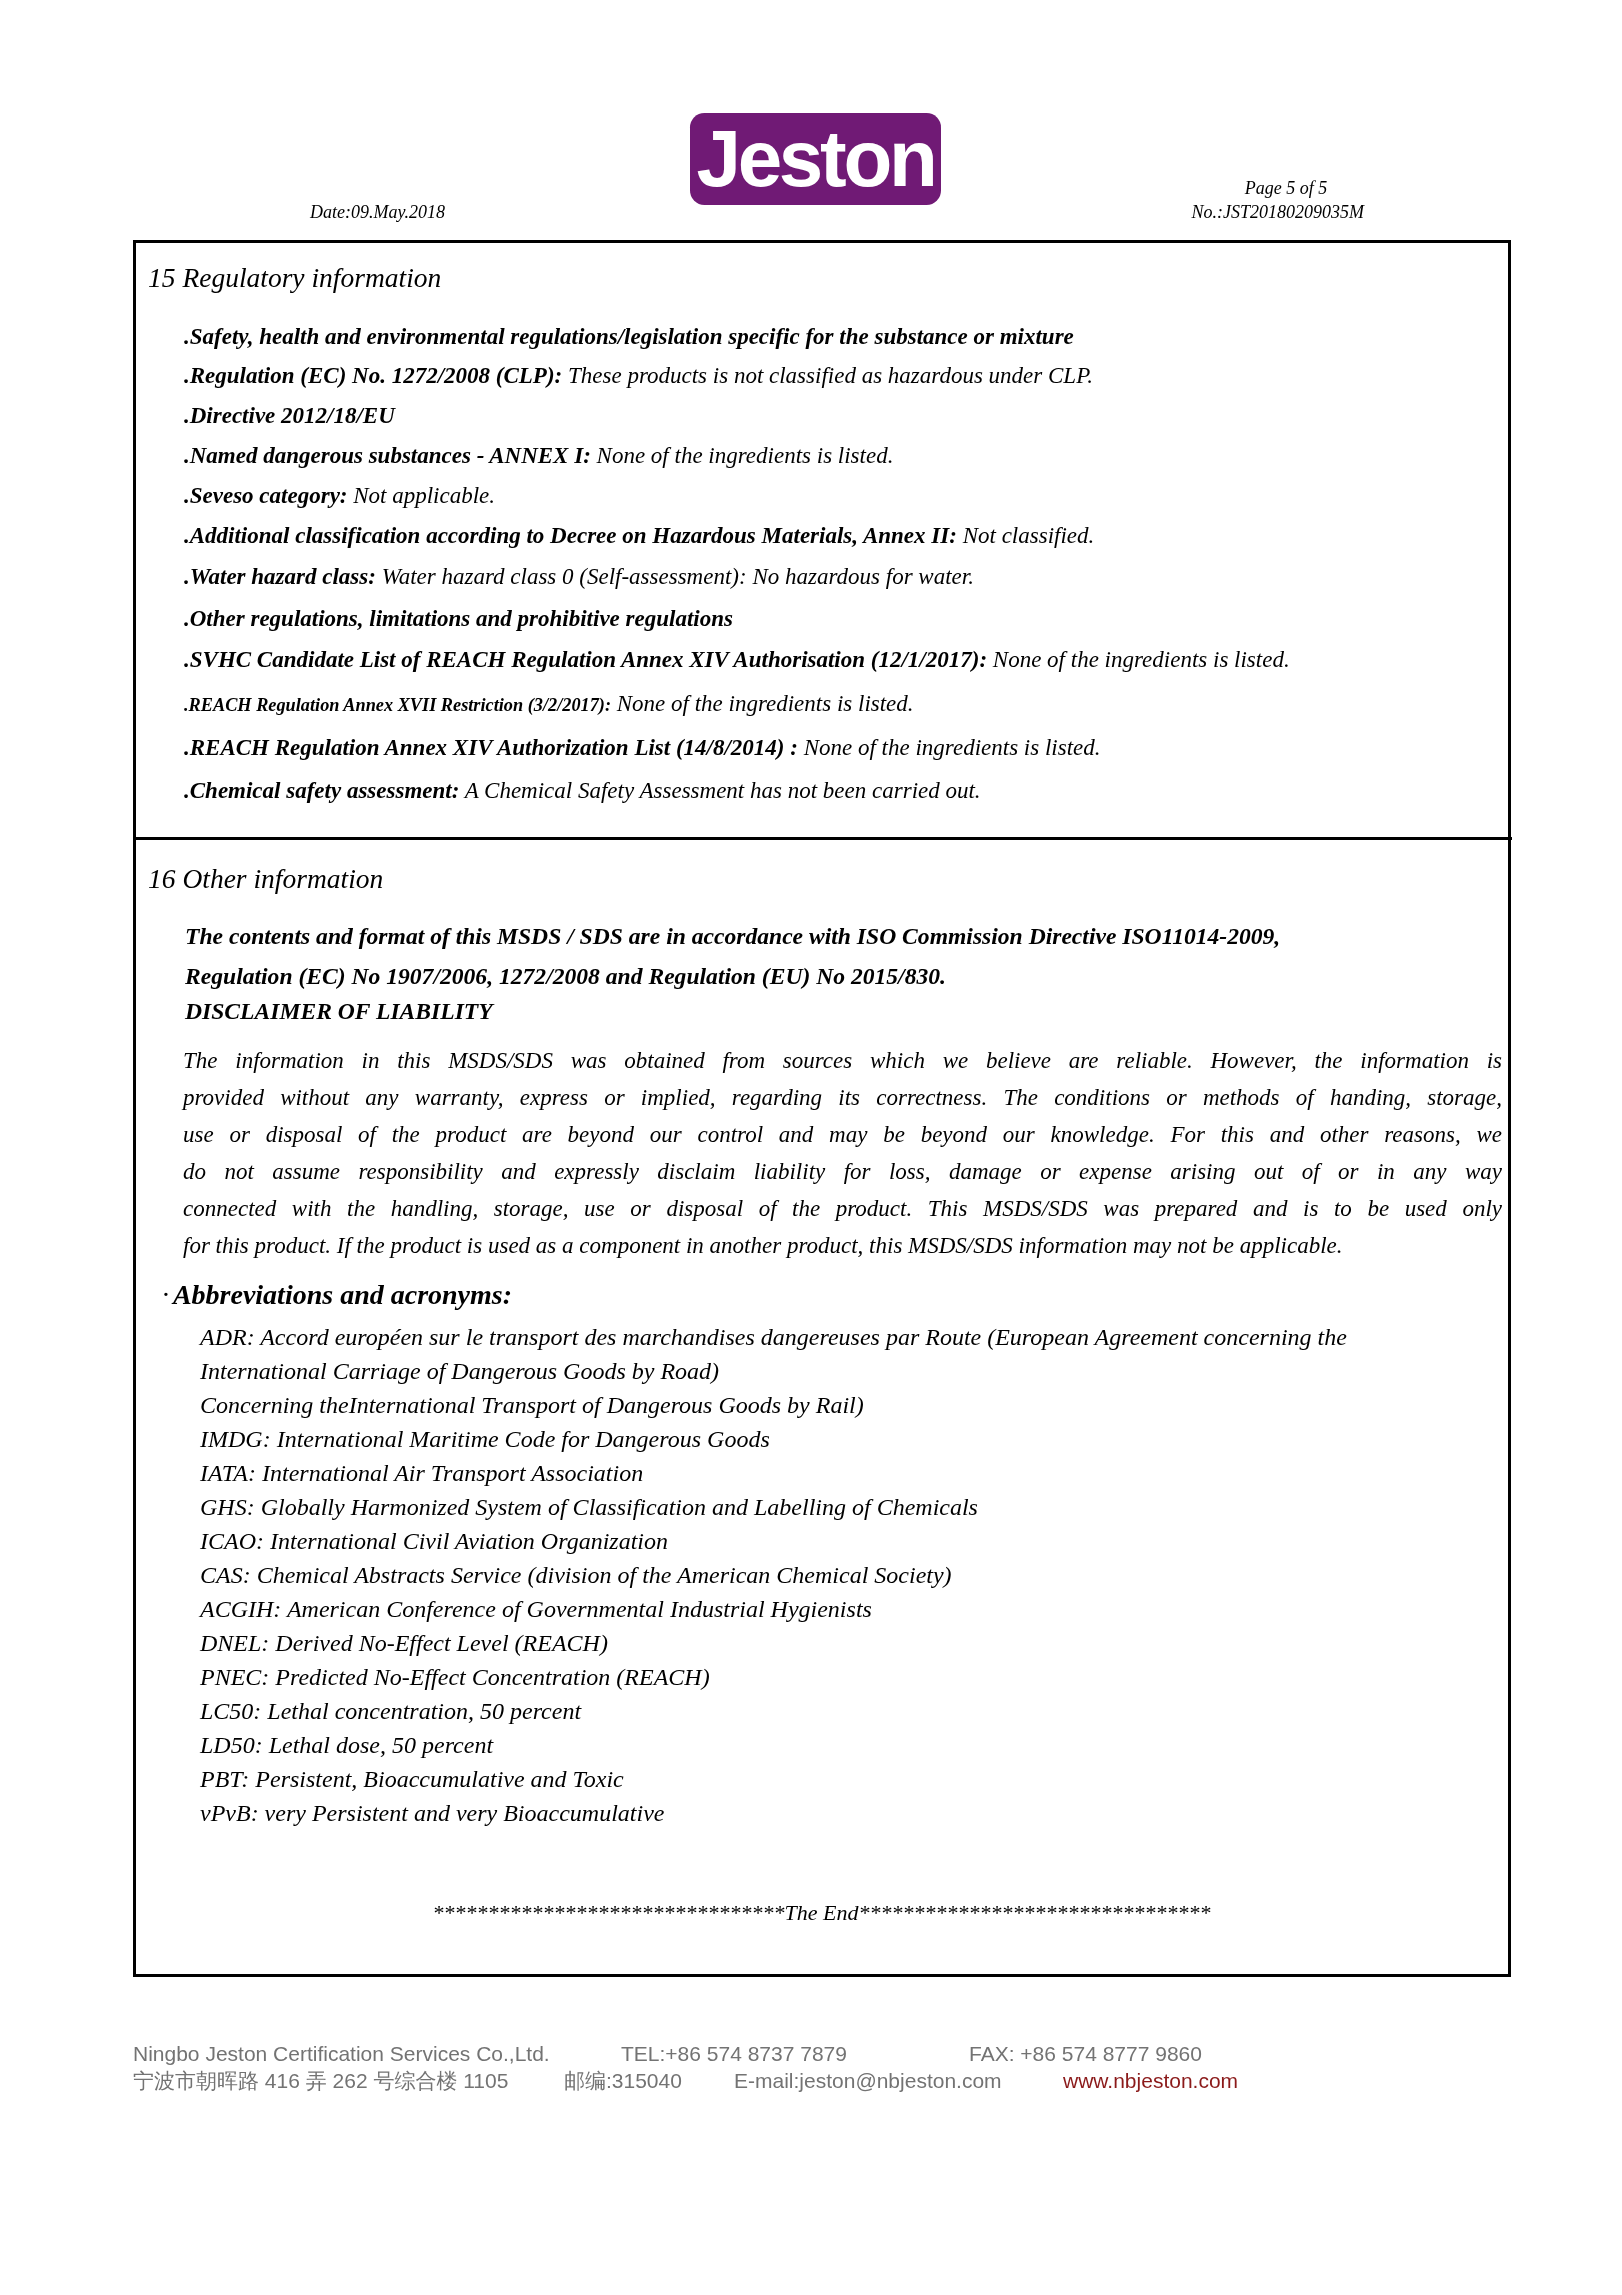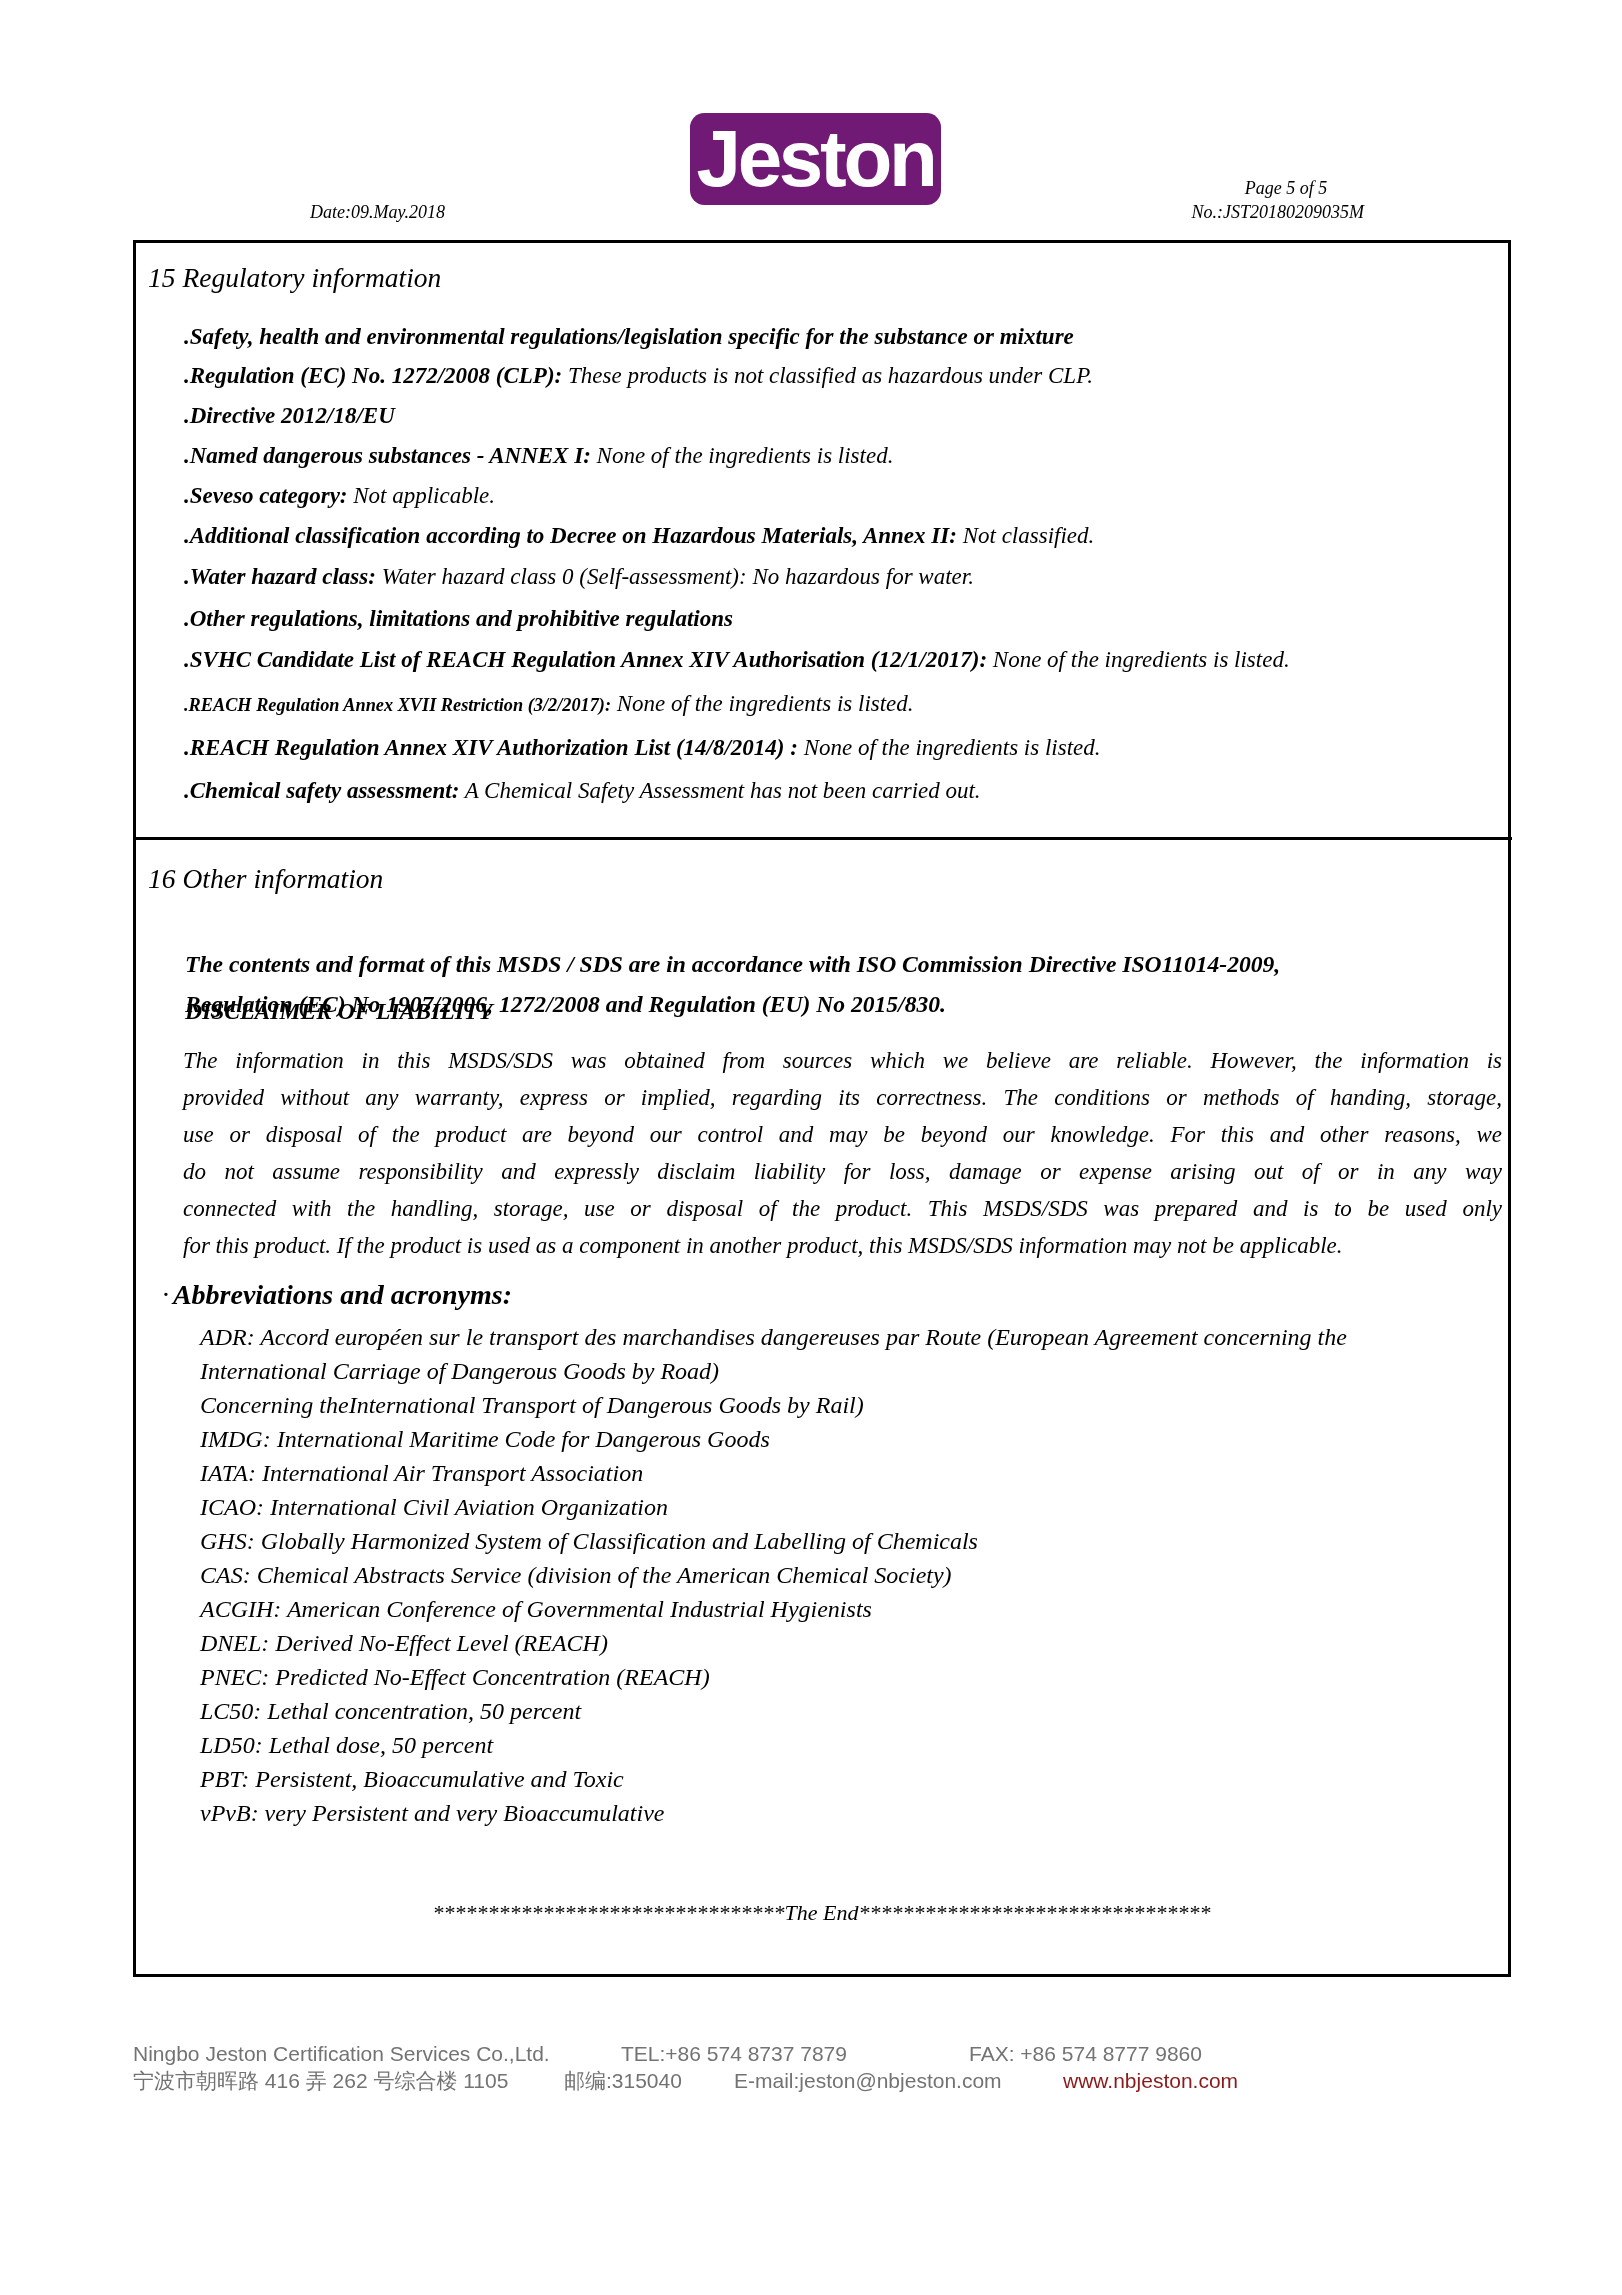--- a/index.html
+++ b/index.html
@@ -24,21 +24,21 @@
 
   .section-title { position: absolute; left: 148px; font-style: italic; font-weight: normal;
                    font-size: 27.5px; line-height: 1; white-space: nowrap; }
 
   .reg-line { position: absolute; left: 184px; font-style: italic; font-size: 23px;
               line-height: 1; white-space: nowrap; }
   .reg-line b { font-weight: bold; }
   .reg-line .small { font-size: 18.3px; }
 
   .iso { position: absolute; left: 185px; font-style: italic; font-weight: bold;
-         font-size: 23.6px; line-height: 1; white-space: nowrap; margin-top: 28px; }
+         font-size: 23.6px; line-height: 1; white-space: nowrap; }
   .disc-title { position: absolute; left: 185px; top: 1000px; font-style: italic; font-weight: bold;
                 font-size: 23.6px; line-height: 1; }
   .disclaimer { position: absolute; left: 183px; top: 1042px; width: 1319px;
                 font-style: italic; font-size: 23px; line-height: 37px; text-align: justify;
                 text-align-last: left; }
   .disclaimer .ln { display: block; text-align: justify; text-align-last: justify; white-space: nowrap; }
   .disclaimer .ln.last { text-align-last: left; }
 
   .abbr-title { position: absolute; left: 162px; top: 1281px; font-style: italic; font-weight: bold;
                 font-size: 28px; line-height: 1; white-space: nowrap; }
@@ -125,22 +125,22 @@
 <div class="abbr-title">
   <span class="dot">·</span><span>Abbreviations and acronyms:</span>
 </div>
 
 <div class="abbr-list">
   <span class="abbr-line">ADR: Accord européen sur le transport des marchandises dangereuses par Route (European Agreement concerning the</span>
   <span class="abbr-line">International Carriage of Dangerous Goods by Road)</span>
   <span class="abbr-line">Concerning theInternational Transport of Dangerous Goods by Rail)</span>
   <span class="abbr-line">IMDG: International Maritime Code for Dangerous Goods</span>
   <span class="abbr-line">IATA: International Air Transport Association</span>
+  <span class="abbr-line">GHS: Globally Harmonized System of Classification and Labelling of Chemicals</span>
   <span class="abbr-line">ICAO: International Civil Aviation Organization</span>
-  <span class="abbr-line">GHS: Globally Harmonized System of Classification and Labelling of Chemicals</span>
   <span class="abbr-line">CAS: Chemical Abstracts Service (division of the American Chemical Society)</span>
   <span class="abbr-line">ACGIH: American Conference of Governmental Industrial Hygienists</span>
   <span class="abbr-line">DNEL: Derived No-Effect Level (REACH)</span>
   <span class="abbr-line">PNEC: Predicted No-Effect Concentration (REACH)</span>
   <span class="abbr-line">LC50: Lethal concentration, 50 percent</span>
   <span class="abbr-line">LD50: Lethal dose, 50 percent</span>
   <span class="abbr-line">PBT: Persistent, Bioaccumulative and Toxic</span>
   <span class="abbr-line">vPvB: very Persistent and very Bioaccumulative</span>
 </div>
 

